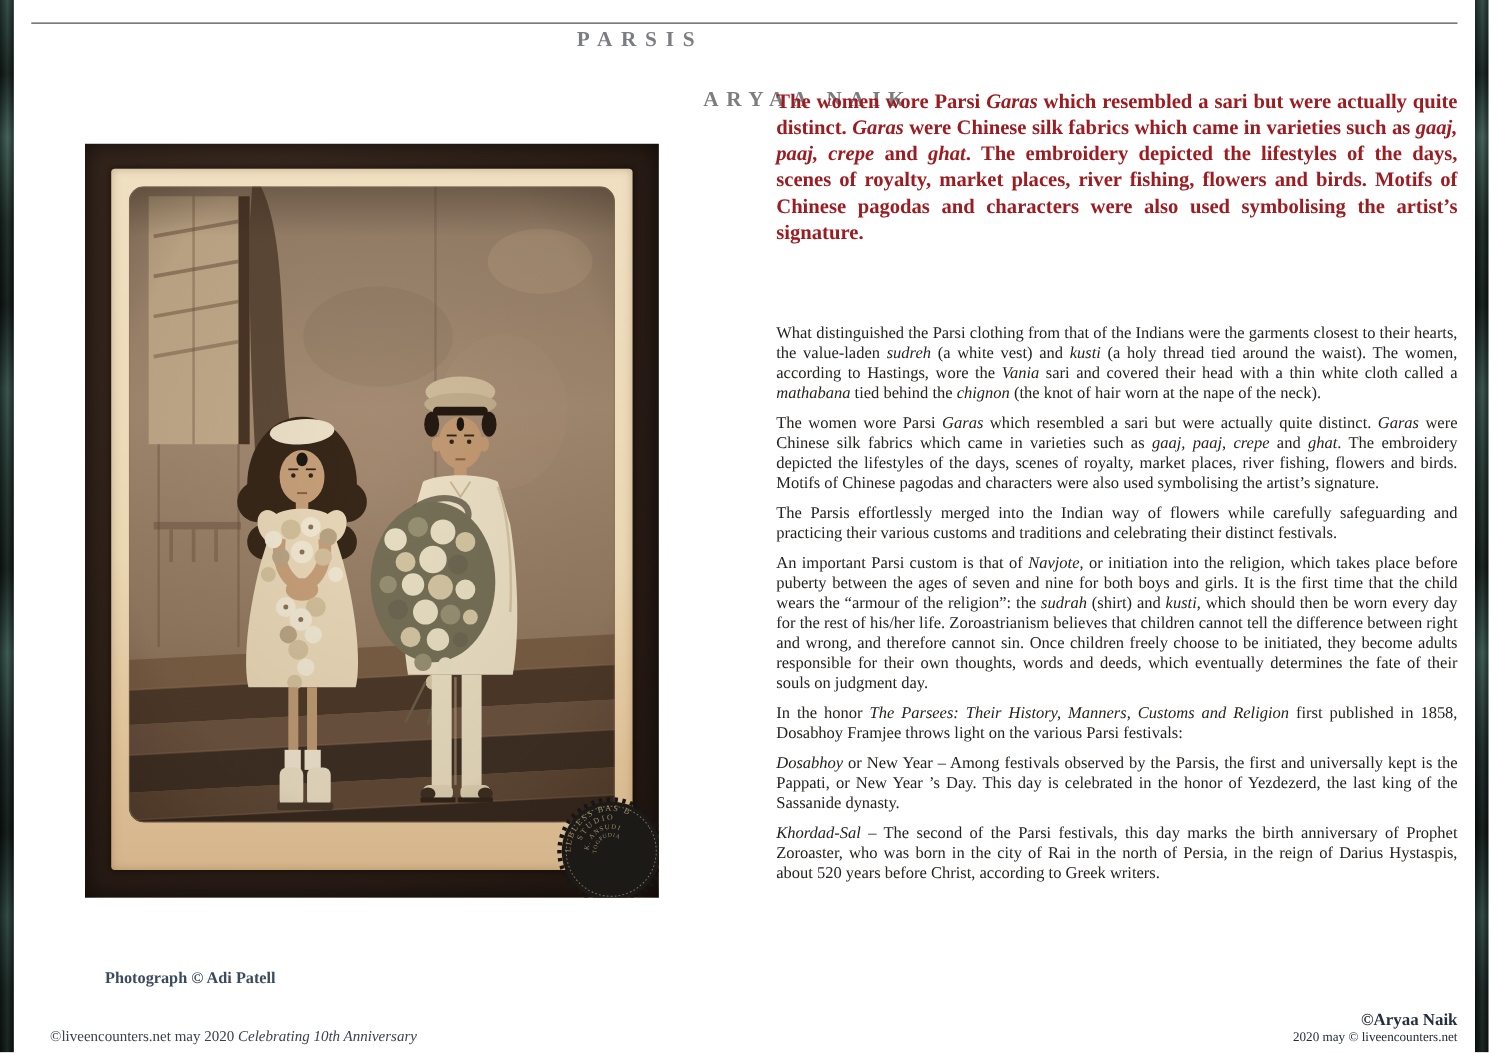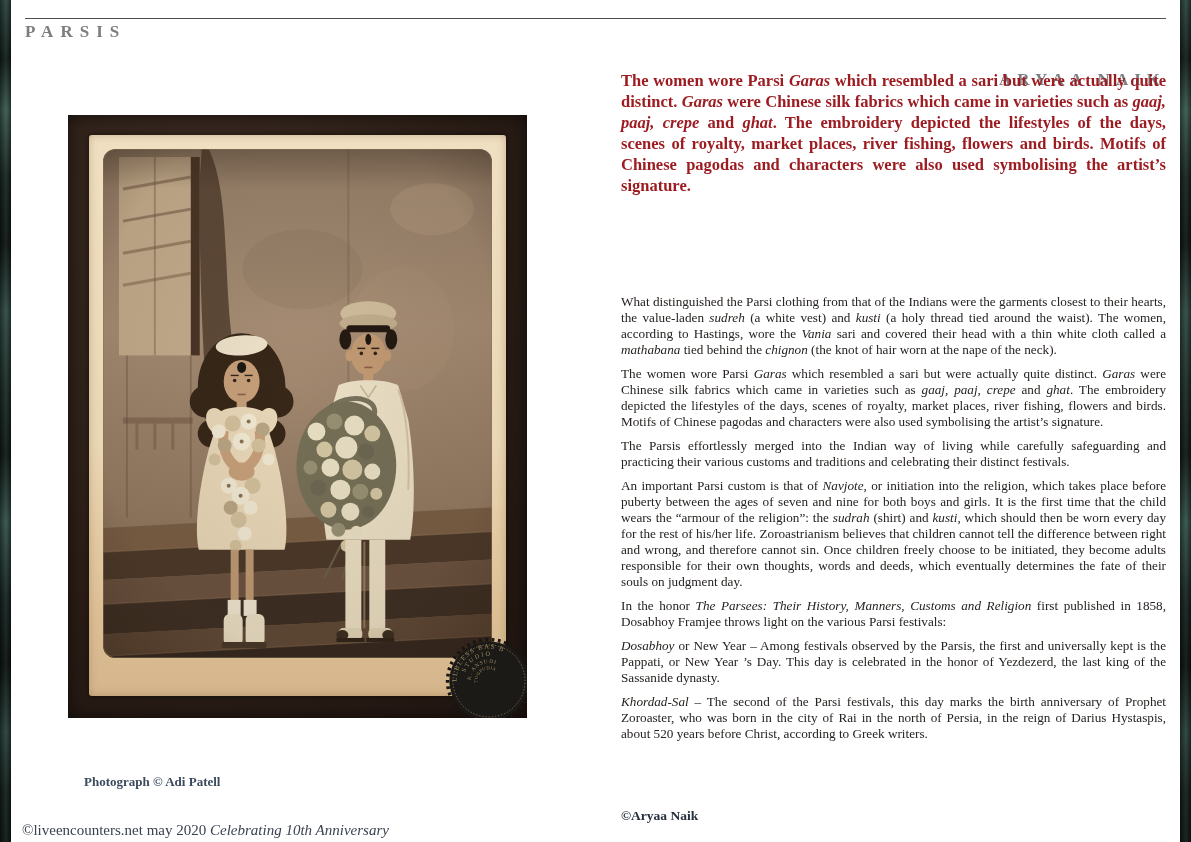--- a/index.html
+++ b/index.html
@@ -20,21 +20,21 @@
       linear-gradient(180deg,#2b443e 0%,#101c19 7%,#3a5950 13%,#16241f 21%,#0c1513 29%,
         #2f4a43 37%,#1a2b26 46%,#0e1815 54%,#33514a 62%,#152320 71%,#0a1210 79%,
         #27403a 87%,#121e1b 94%,#0d1714 100%);
   }
   .edge-strip.left{left:0;}
   .edge-strip.right{right:0;}
 
   .masthead{
     position:absolute;left:25px;right:25px;top:18px;
     border-top:1.5px solid #4f4f4f;padding-top:3px;
-    display:flex;justify-content:space-between;
+    display:flex;justify-content:center;
     font-weight:bold;font-size:17px;letter-spacing:7px;color:var(--header);
   }
   .masthead .mast-right{letter-spacing:6px;margin-top:48px;}
 
   
   .photo{position:absolute;left:68px;top:115px;width:459px;height:603px;}
   .frame{
     position:absolute;inset:0;overflow:hidden;
     background:radial-gradient(ellipse at 30% 18%, #3a2a21 0%, #2c1f17 55%, #1f1410 100%);
     box-shadow:inset 0 0 18px rgba(0,0,0,.6);
@@ -54,30 +54,30 @@
     position:absolute;left:84px;top:774px;
     font-size:13px;font-weight:600;color:var(--caption);
   }
 
   
   .column{position:absolute;left:621px;top:70px;width:545px;}
   .pull-quote{
     color:var(--accent);font-weight:600;font-size:16.5px;line-height:21px;
     text-align:justify;
   }
-  .article{margin-top:98px;color:var(--body);font-size:13.2px;line-height:16px;text-align:justify;}
+  .article{margin-top:62px;color:var(--body);font-size:13.2px;line-height:16px;text-align:justify;}
   .article p{margin:0 0 8px 0;}
   .signature{
-    position:absolute;left:621px;top:808px;width:545px;color:var(--navy);
+    position:absolute;left:621px;top:808px;width:545px;text-align:right;color:var(--navy);
   }
   .sig-name{font-weight:bold;font-size:13.5px;}
   .sig-line{font-size:10.5px;margin-top:1px;}
 
   .footer-left{
-    position:absolute;left:22px;top:822px;font-size:15px;color:#3a4150;font-weight:500;
+    position:absolute;left:40px;top:822px;font-size:12px;color:#3a4150;font-weight:500;
   }
   .footer-left i{font-weight:500;}
 </style>
 </head>
 <body>
 
 <div class="page">
 
   <div class="edge-strip left"></div>
   <div class="edge-strip right"></div>
@@ -299,29 +299,30 @@
     </div>
   </figure>
 
   <div class="caption">Photograph © Adi Patell</div>
 
   <main class="column">
     <div class="pull-quote" id="pull-quote"><span>The women wore Parsi </span><i>Garas</i><span> which resembled a sari but were actually quite distinct. </span><i>Garas</i><span> were Chinese silk fabrics which came in varieties such as </span><i>gaaj, paaj, crepe</i><span> and </span><i>ghat</i><span>. The embroidery depicted the lifestyles of the days, scenes of royalty, market places, river fishing, flowers and birds. Motifs of Chinese pagodas and characters were also used symbolising the artist’s signature.</span></div>
     <div class="article" id="article">
         <p><span>What distinguished the Parsi clothing from that of the Indians were the garments closest to their hearts, the value-laden </span><i>sudreh</i><span> (a white vest) and </span><i>kusti</i><span> (a holy thread tied around the waist). The women, according to Hastings, wore the </span><i>Vania</i><span> sari and covered their head with a thin white cloth called a </span><i>mathabana</i><span> tied behind the </span><i>chignon</i><span> (the knot of hair worn at the nape of the neck).</span></p>
         <p><span>The women wore Parsi </span><i>Garas</i><span> which resembled a sari but were actually quite distinct. </span><i>Garas</i><span> were Chinese silk fabrics which came in varieties such as </span><i>gaaj, paaj, crepe</i><span> and </span><i>ghat</i><span>. The embroidery depicted the lifestyles of the days, scenes of royalty, market places, river fishing, flowers and birds. Motifs of Chinese pagodas and characters were also used symbolising the artist’s signature.</span></p>
-        <p><span>The Parsis effortlessly merged into the Indian way of living while carefully safeguarding and practicing their various customs and traditions and celebrating their distinct festivals.</span></p>
+        <p><span>The Parsis effortlessly merged into the Indian way of flowers while carefully safeguarding and practicing their various customs and traditions and celebrating their distinct festivals.</span></p>
         <p><span>An important Parsi custom is that of </span><i>Navjote</i><span>, or initiation into the religion, which takes place before puberty between the ages of seven and nine for both boys and girls. It is the first time that the child wears the “armour of the religion”: the </span><i>sudrah</i><span> (shirt) and </span><i>kusti</i><span>, which should then be worn every day for the rest of his/her life. Zoroastrianism believes that children cannot tell the difference between right and wrong, and therefore cannot sin. Once children freely choose to be initiated, they become adults responsible for their own thoughts, words and deeds, which eventually determines the fate of their souls on judgment day.</span></p>
         <p><span>In the honor </span><i>The Parsees: Their History, Manners, Customs and Religion</i><span> first published in 1858, Dosabhoy Framjee throws light on the various Parsi festivals:</span></p>
         <p><i>Dosabhoy</i><span> or New Year – Among festivals observed by the Parsis, the first and universally kept is the Pappati, or New Year ’s Day. This day is celebrated in the honor of Yezdezerd, the last king of the Sassanide dynasty.</span></p>
         <p><i>Khordad-Sal</i><span> – The second of the Parsi festivals, this day marks the birth anniversary of Prophet Zoroaster, who was born in the city of Rai in the north of Persia, in the reign of Darius Hystaspis, about 520 years before Christ, according to Greek writers.</span></p>
       </div>
   </main>
 
   <div class="signature">
     <div class="sig-name">©Aryaa Naik</div>
+    <div class="sig-line">2020 may © liveencounters.net</div>
   </div>
 
   <div class="footer-left">
     <span>©liveencounters.net may 2020 </span><i>Celebrating 10th Anniversary</i>
   </div>
 
 </div>
 
 </body></html>

